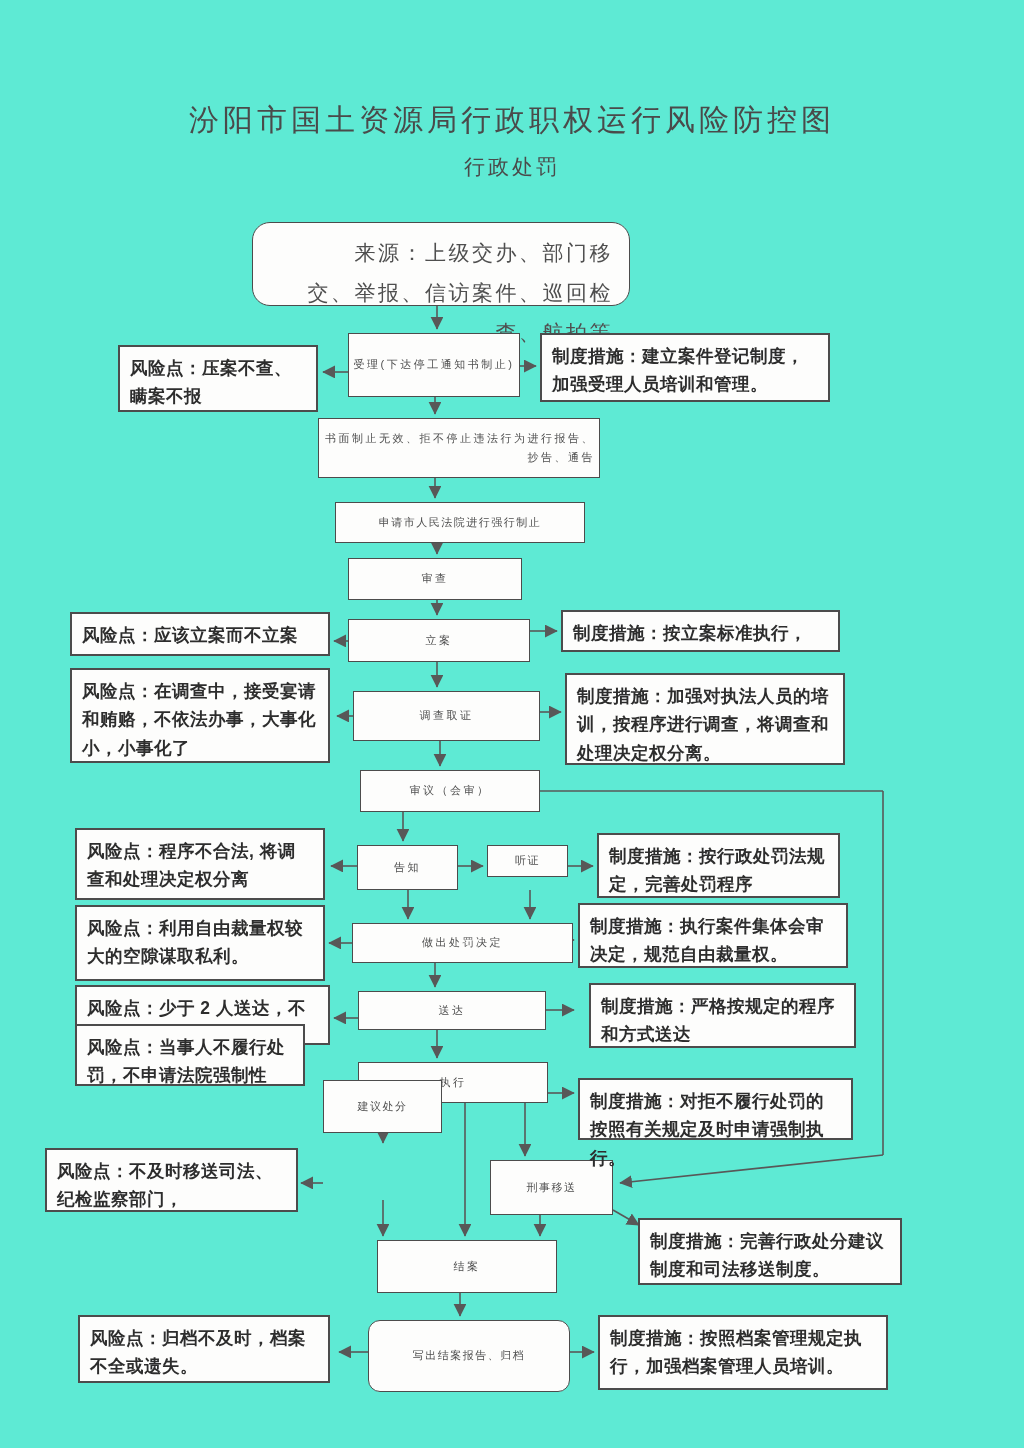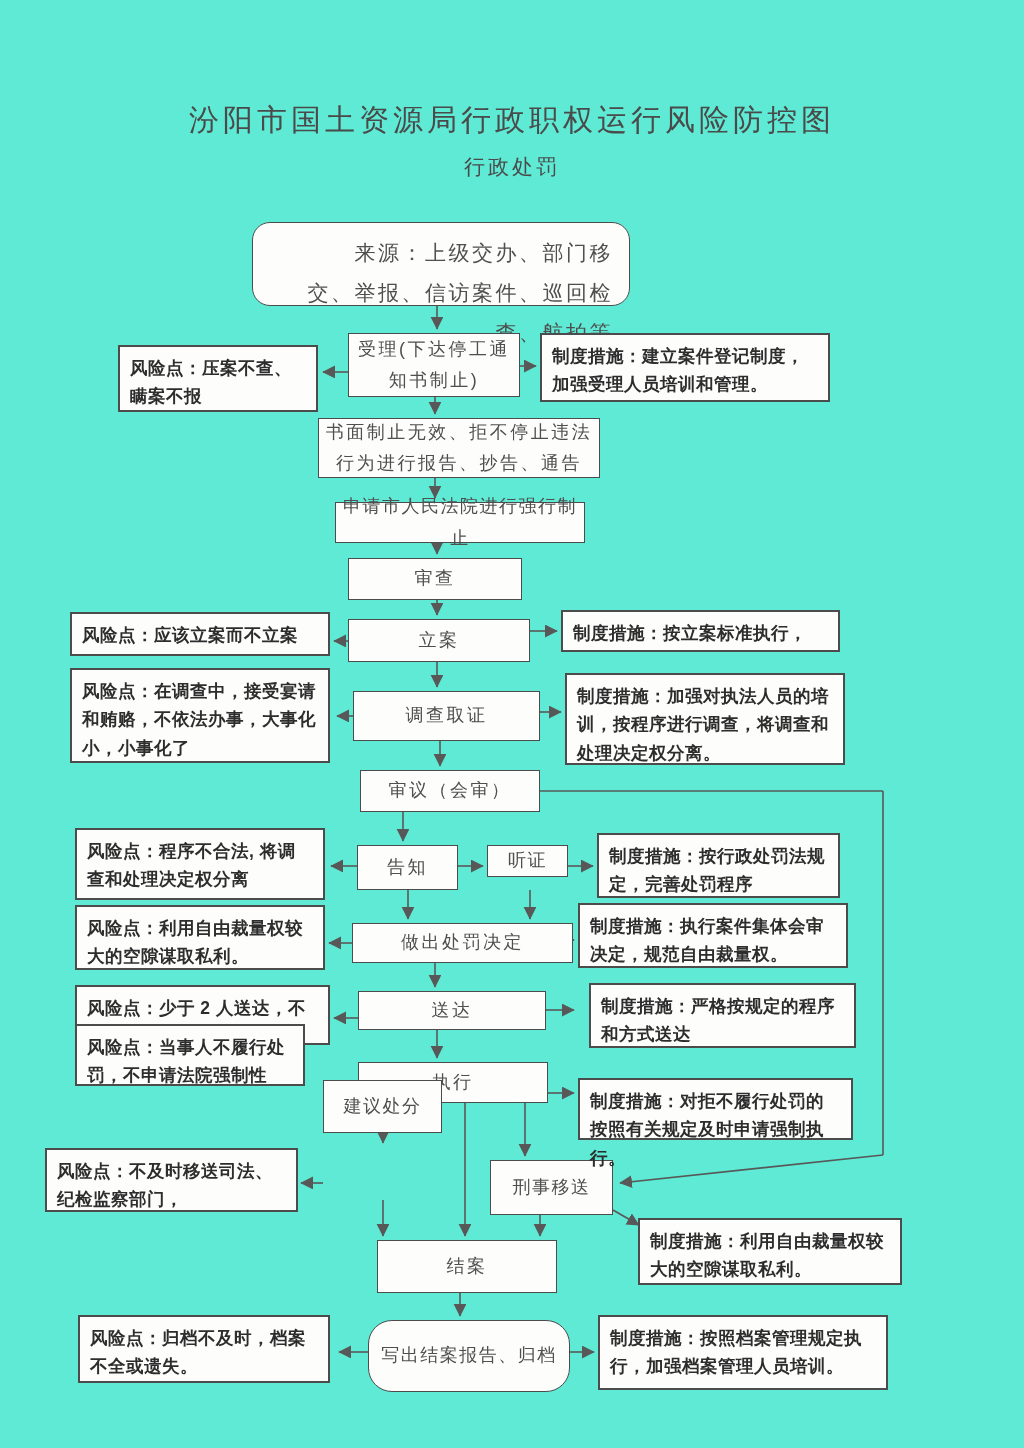--- a/index.html
+++ b/index.html
@@ -16,22 +16,22 @@
   .subtitle{
     position:absolute;left:0;right:0;top:153px;text-align:center;
     font-size:21px;letter-spacing:3px;color:#4a4a4a;font-weight:500;
     font-family:"Liberation Serif", serif;
   }
   .box{
     position:absolute;box-sizing:border-box;background:#fdfdfc;
     border:1.6px solid #4c4c4c;
   }
   .proc{
-    display:flex;align-items:center;justify-content:center;text-align:center;
-    font-size:18px;line-height:1.75;letter-spacing:2.5px;color:#4f4f4f;
+    display:flex;align-items:center;justify-content:center;text-align:right;
+    font-size:11px;line-height:1.75;letter-spacing:2.5px;color:#4f4f4f;
     padding:2px 4px;
   }
   .side{
     font-size:17.5px;font-weight:bold;color:#2d2d2d;line-height:1.62;
     padding:7px 10px;letter-spacing:0.5px;border-width:2px;
   }
   .round{border-radius:18px;}
   .src{
     display:block;text-align:right;text-indent:3em;font-size:21px;
     line-height:1.9;letter-spacing:2.5px;color:#4f4f4f;padding:10px 16px;
@@ -121,31 +121,31 @@
   <div class="box proc" style="left:358px;top:991px;width:188px;height:39px">送达</div>
 
   <div class="box proc" style="left:358px;top:1062px;width:190px;height:41px">执行</div>
 
   <div class="box proc" style="left:323px;top:1080px;width:119px;height:53px;letter-spacing:1.5px">建议处分</div>
 
   <div class="box proc" style="left:490px;top:1160px;width:123px;height:55px;letter-spacing:1.5px">刑事移送</div>
 
   <div class="box proc" style="left:377px;top:1240px;width:180px;height:53px">结案</div>
 
-  <div class="box proc round" style="left:368px;top:1320px;width:202px;height:72px;border-radius:24px;letter-spacing:1.5px">写出结案报告、归档</div>
+  <div class="box proc round" style="left:368px;top:1320px;width:202px;height:72px;border-radius:12px;letter-spacing:1.5px">写出结案报告、归档</div>
 
   <div class="box side" style="left:118px;top:345px;width:200px;height:67px">风险点：压案不查、瞒案不报</div>
 
   <div class="box side" style="left:70px;top:612px;width:260px;height:44px">风险点：应该立案而不立案</div>
 
   <div class="box side" style="left:70px;top:668px;width:260px;height:95px">风险点：在调查中，接受宴请和贿赂，不依法办事，大事化小，小事化了</div>
 
   <div class="box side" style="left:75px;top:828px;width:250px;height:72px">风险点：程序不合法, 将调查和处理决定权分离</div>
 
-  <div class="box side" style="left:75px;top:905px;width:250px;height:65px">风险点：利用自由裁量权较大的空隙谋取私利。</div>
+  <div class="box side" style="left:75px;top:905px;width:250px;height:76px">风险点：利用自由裁量权较大的空隙谋取私利。</div>
 
   <div class="box side" style="left:75px;top:985px;width:255px;height:60px">风险点：少于 2 人送达，不按程序送达</div>
 
   <div class="box side" style="left:75px;top:1024px;width:230px;height:62px">风险点：当事人不履行处罚，不申请法院强制性</div>
 
   <div class="box side" style="left:45px;top:1148px;width:253px;height:64px">风险点：不及时移送司法、纪检监察部门，</div>
 
   <div class="box side" style="left:78px;top:1315px;width:252px;height:68px">风险点：归档不及时，档案不全或遗失。</div>
 
   <div class="box side" style="left:540px;top:333px;width:290px;height:69px">制度措施：建立案件登记制度，加强受理人员培训和管理。</div>
@@ -155,17 +155,17 @@
   <div class="box side" style="left:565px;top:673px;width:280px;height:92px">制度措施：加强对执法人员的培训，按程序进行调查，将调查和处理决定权分离。</div>
 
   <div class="box side" style="left:597px;top:833px;width:243px;height:65px">制度措施：按行政处罚法规定，完善处罚程序</div>
 
   <div class="box side" style="left:578px;top:903px;width:270px;height:65px">制度措施：执行案件集体会审决定，规范自由裁量权。</div>
 
   <div class="box side" style="left:589px;top:983px;width:267px;height:65px">制度措施：严格按规定的程序和方式送达</div>
 
   <div class="box side" style="left:578px;top:1078px;width:275px;height:62px">制度措施：对拒不履行处罚的按照有关规定及时申请强制执行。</div>
 
-  <div class="box side" style="left:638px;top:1218px;width:264px;height:67px">制度措施：利用自由裁量权较大的空隙谋取私利。</div>
+  <div class="box side" style="left:638px;top:1218px;width:264px;height:67px">制度措施：完善行政处分建议制度和司法移送制度。</div>
 
   <div class="box side" style="left:598px;top:1315px;width:290px;height:75px">制度措施：按照档案管理规定执行，加强档案管理人员培训。</div>
 
 </div>
 
 </body></html>

